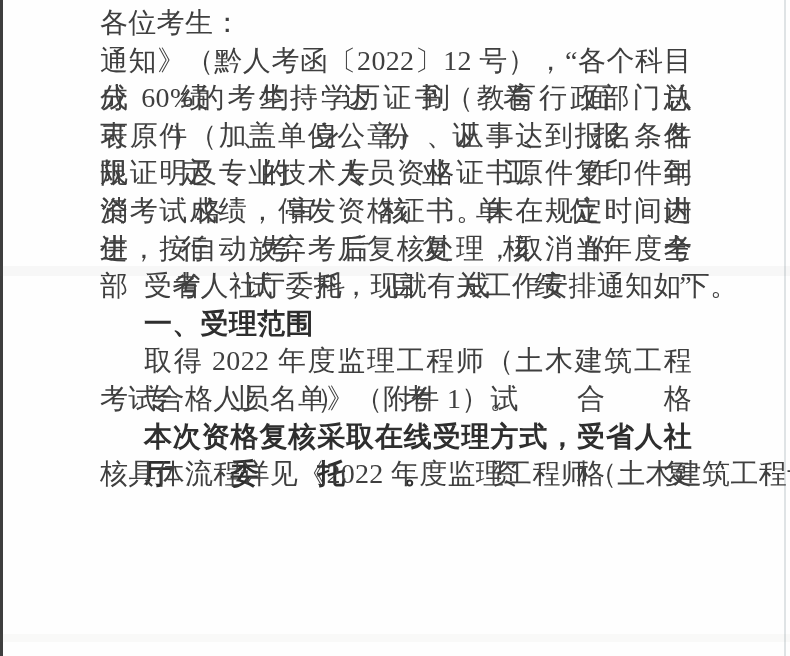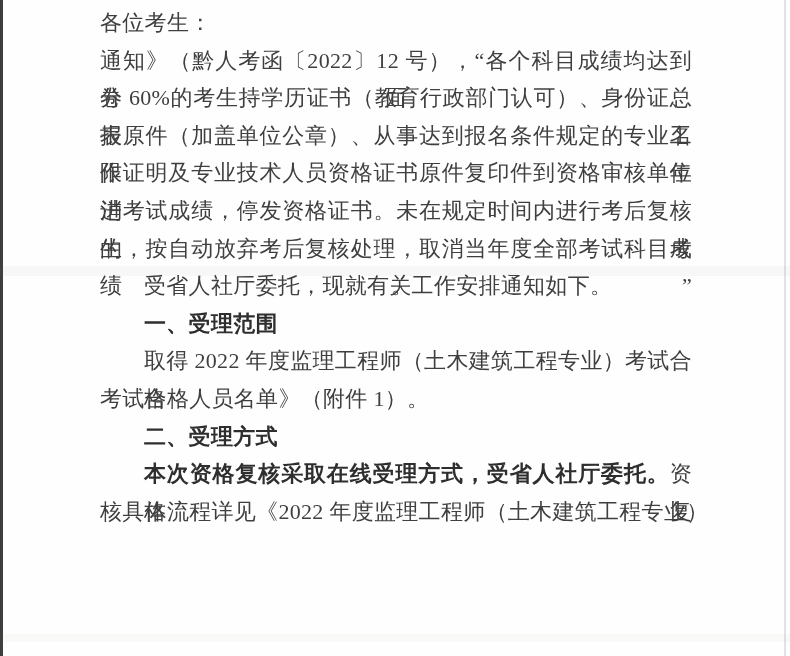--- a/index.html
+++ b/index.html
@@ -42,21 +42,21 @@
   }
   
   .doc-body {
     position: absolute;
     left: 100px; top: 4px;
     width: 592px;
   }
   .doc-line {
     height: 37.6px;
     line-height: 37.6px;
-    font-size: 22px;
+    font-size: 28px;
     color: #3f3f3f;
     white-space: nowrap;
     letter-spacing: 0.3px;
   }
   .doc-line.indent { padding-left: 44px; }
   .doc-line.justify {
     white-space: normal;
     text-align: justify;
     text-align-last: justify;
   }
@@ -84,17 +84,16 @@
       <div class="doc-line justify"><span class="seg-normal">通知》（黔人考函〔2022〕12 号），“各个科目成绩均达到卷面总</span></div>
       <div class="doc-line justify"><span class="seg-normal">分 60%的考生持学历证书（教育行政部门认可）、身份证、报名</span></div>
       <div class="doc-line justify"><span class="seg-normal">表原件（加盖单位公章）、从事达到报名条件规定的专业工作年</span></div>
       <div class="doc-line justify"><span class="seg-normal">限证明及专业技术人员资格证书原件复印件到资格审核单位进</span></div>
       <div class="doc-line justify"><span class="seg-normal">消考试成绩，停发资格证书。未在规定时间内进行考后复核的考</span></div>
       <div class="doc-line justify"><span class="seg-normal">生，按自动放弃考后复核处理，取消当年度全部考试科目成绩。”</span></div>
       <div class="doc-line indent"><span class="seg-normal">受省人社厅委托，现就有关工作安排通知如下。</span></div>
       <div class="doc-line indent"><span class="seg-bold">一、受理范围</span></div>
       <div class="doc-line indent justify"><span class="seg-normal">取得 2022 年度监理工程师（土木建筑工程专业）考试合格</span></div>
       <div class="doc-line"><span class="seg-normal">考试合格人员名单》（附件 1）。</span></div>
-      <div class="doc-line indent"><span class="seg-bold">二、受理方式</span></div>
       <div class="doc-line indent justify"><span class="seg-bold">本次资格复核采取在线受理方式，受省人社厅委托。</span><span class="seg-normal">资格复</span></div>
       <div class="doc-line"><span class="seg-normal">核具体流程详见《2022 年度监理工程师（土木建筑工程专业）</span></div>
     </div>
 </div>
 
 </body></html>

